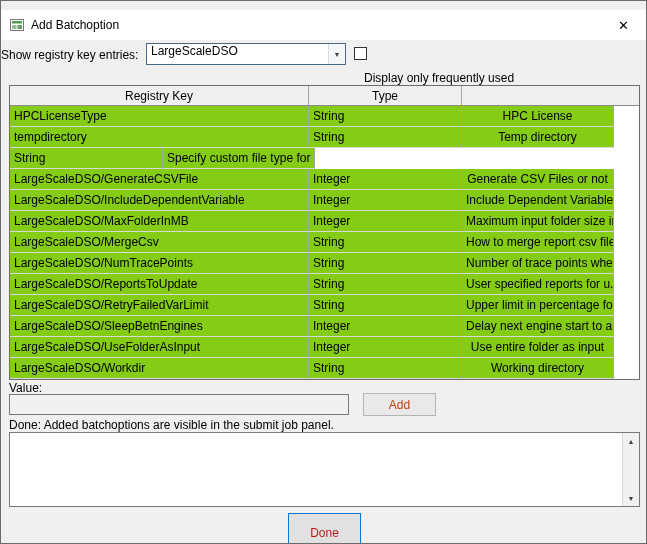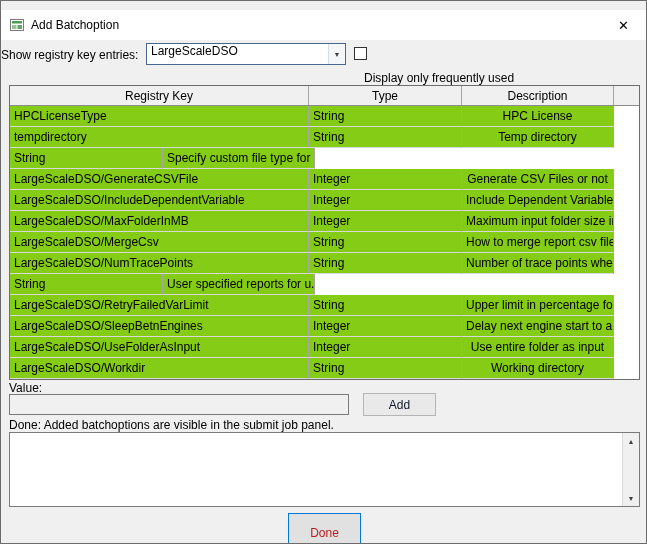--- a/index.html
+++ b/index.html
@@ -38,21 +38,21 @@
   .c3{width:152px;text-align:center;}
   .cf{flex:1;border-right:none !important;border-bottom:none !important;background:#ffffff;}
   .t-head .cf{background:#f0f0f0;}
   
   .value-input{
     position:absolute;left:8px;top:393px;width:340px;height:21px;
     background:#f0f0f0;border:1px solid #7a7a7a;padding:0 4px;font-size:12px;color:#000;outline:none;
   }
   .add-btn{
     position:absolute;left:362px;top:392px;width:73px;height:23px;
-    background:#e9e9e9;border:1px solid #b5b5b5;color:#0f172a;
+    background:#e9e9e9;border:1px solid #b5b5b5;color:#c2410c;
     font-size:12px;display:flex;align-items:center;justify-content:center;
   }
   
   .note-box{
     position:absolute;left:8px;top:431px;width:631px;height:75px;
     background:#ffffff;border:1px solid #7a7a7a;display:flex;
   }
   .note-content{flex:1;}
   .vscroll{width:17px;background:#f0f0f0;border-left:1px solid #dcdcdc;display:flex;flex-direction:column;justify-content:space-between;}
   .scroll-arrow{height:16px;display:flex;align-items:center;justify-content:center;font-size:7px;color:#404040;}
@@ -88,21 +88,20 @@
   </div>
   <span class="checkbox"></span>
   <span class="lbl" style="left:363px;top:47px;margin-top:23px;">Display only frequently used</span>
 
   <span class="lbl" style="left:8px;top:68px;margin-top:14px;">Select batchoption to add:</span>
 
   <div class="grid">
     <div class="t-row t-head">
       <div class="tc c1">Registry Key</div>
       <div class="tc c2">Type</div>
-      <div class="tc c3">Description</div>
       <div class="tc cf"></div>
     </div>
 
     <div class="t-row">
       <div class="tc c1">HPCLicenseType</div>
       <div class="tc c2">String</div>
       <div class="tc c3">HPC License</div>
       <div class="tc cf"></div>
     </div>
     <div class="t-row">
@@ -140,20 +139,21 @@
       <div class="tc c3">How to merge report csv files</div>
       <div class="tc cf"></div>
     </div>
     <div class="t-row">
       <div class="tc c1">LargeScaleDSO/NumTracePoints</div>
       <div class="tc c2">String</div>
       <div class="tc c3">Number of trace points whe...</div>
       <div class="tc cf"></div>
     </div>
     <div class="t-row">
+      <div class="tc c1">LargeScaleDSO/ReportsToUpdate</div>
       <div class="tc c2">String</div>
       <div class="tc c3">User specified reports for u...</div>
       <div class="tc cf"></div>
     </div>
     <div class="t-row">
       <div class="tc c1">LargeScaleDSO/RetryFailedVarLimit</div>
       <div class="tc c2">String</div>
       <div class="tc c3">Upper limit in percentage fo...</div>
       <div class="tc cf"></div>
     </div>

